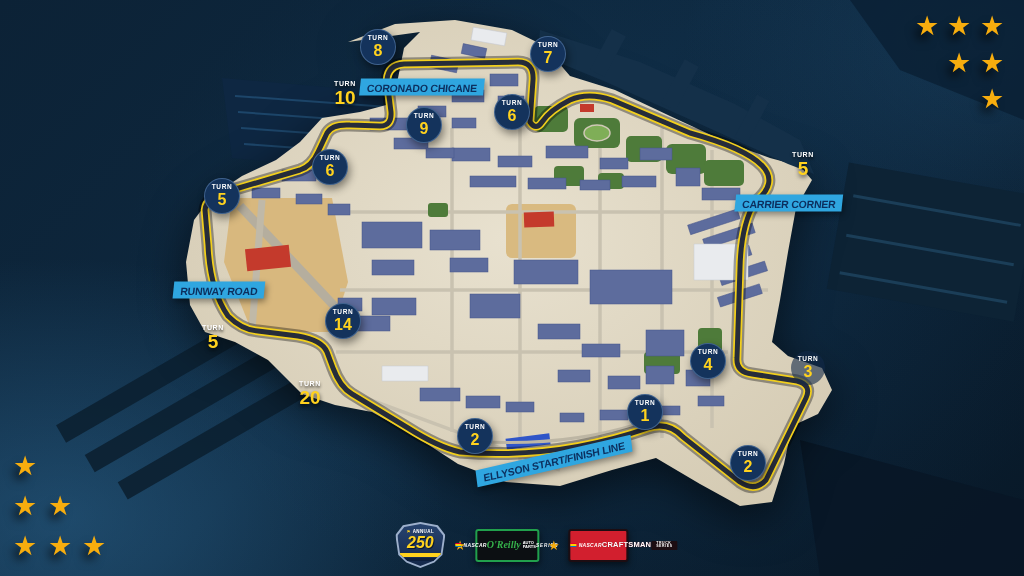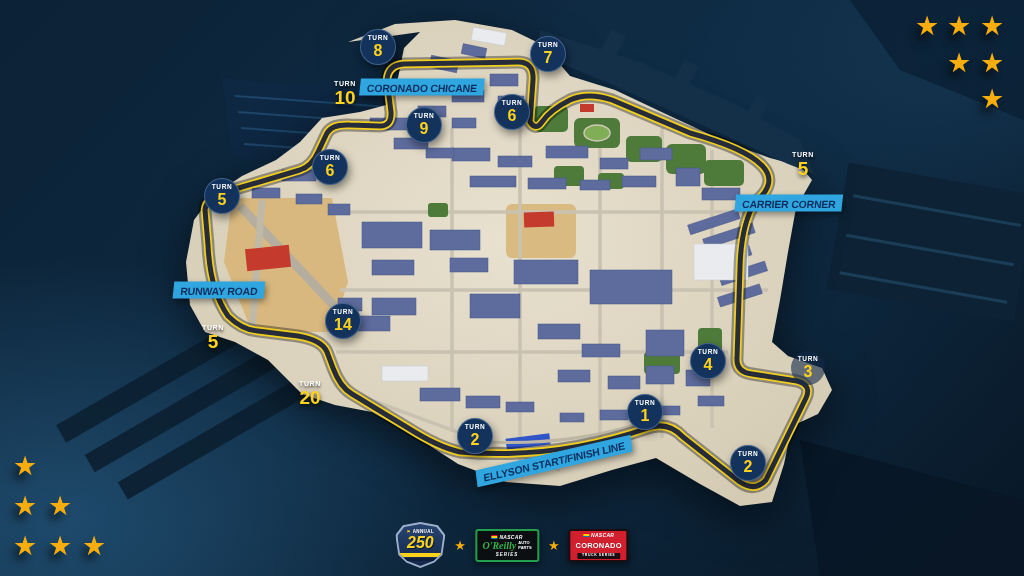--- a/index.html
+++ b/index.html
@@ -47,21 +47,21 @@
         clip-path:polygon(50% 0%,85% 7%,100% 28%,94% 72%,78% 88%,50% 100%,22% 88%,6% 72%,0% 28%,15% 7%);
         background:linear-gradient(#27436f,#14284a);display:flex;flex-direction:column;
         align-items:center;justify-content:center;color:#fff;}
   .badge-top{font-size:4.5px;font-weight:bold;letter-spacing:.4px;display:flex;gap:2px;align-items:center;}
   .badge-top .flag{font-size:4px;color:#ffd21e;}
   .badge-num{font-size:16px;font-weight:bold;font-style:italic;color:#ffd21e;line-height:1;margin-top:1px;
         text-shadow:1px 1px 0 #0a1830;}
   .badge-band{width:100%;height:4px;background:#ffd21e;margin-top:2px;}
   .badge-foot{width:70%;height:3px;background:#0d1f3c;margin-top:1px;}
 
-  .series-box{border-radius:3px;display:flex;flex-direction:column;align-items:center;
+  .series-box{border-radius:3px;display:flex;flex-direction:row;align-items:center;
         justify-content:center;box-shadow:0 3px 6px rgba(0,0,0,.5);}
   .series-box .brand-row{display:flex;align-items:center;gap:2px;}
   .bars-icon{width:6px;height:4px;display:inline-block;
         background:linear-gradient(to bottom,#e4002b 33%,#ffd200 33% 66%,#007ac2 66%);}
   .brand-txt{font-size:5px;font-weight:bold;font-style:italic;color:#fff;letter-spacing:.3px;}
   .oreilly{width:60px;height:29px;background:#0c0f12;border:2px solid #21a04c;}
   .oreilly .mid{display:flex;align-items:center;gap:2px;margin:1px 0;}
   .oreilly .script{font-family:"Liberation Serif",serif;font-style:italic;font-weight:bold;
         font-size:10px;color:#35b24b;line-height:1;}
   .oreilly .stack{display:flex;flex-direction:column;}
@@ -351,17 +351,17 @@
         </span>
       </div>
       <div class="s-bottom">SERIES</div>
     </div>
     <span class="sep-star">★</span>
     <div class="series-box craftsman">
       <div class="brand-row">
         <span class="bars-icon"></span>
         <span class="brand-txt">NASCAR</span>
       </div>
-      <div class="name">CORONADO</div>
+      <div class="name">CRAFTSMAN</div>
       <div class="s-bottom">TRUCK SERIES</div>
     </div>
   </footer>
 </div>
 
 </body></html>

